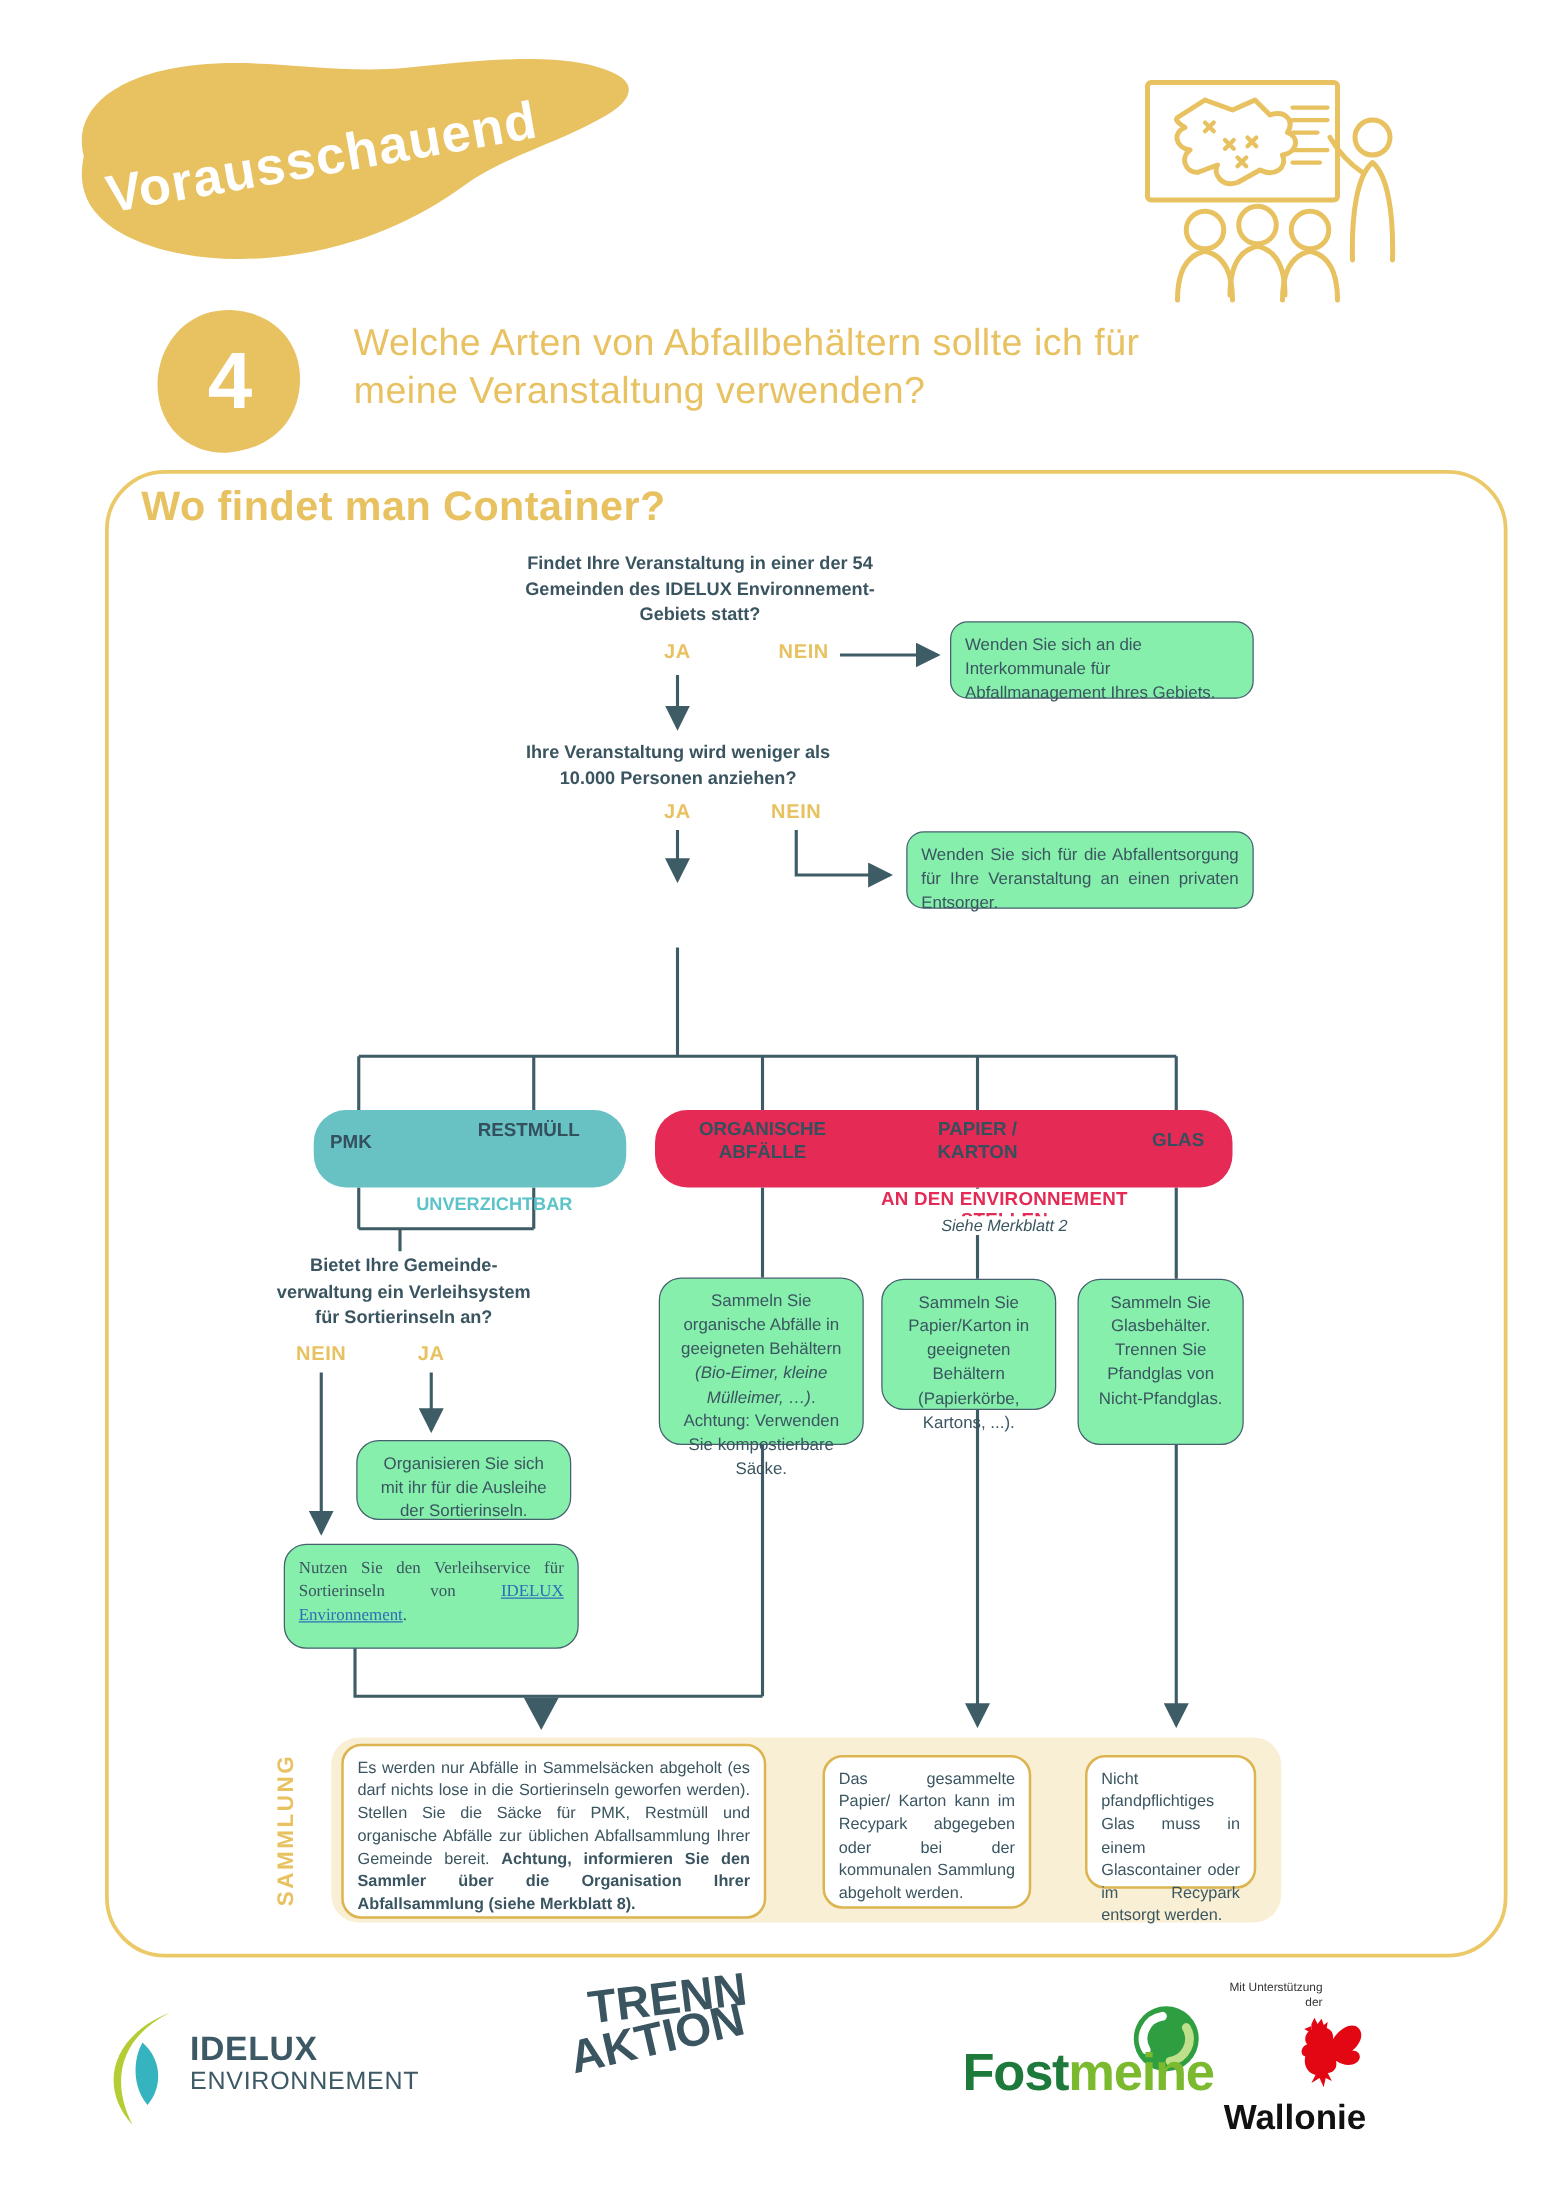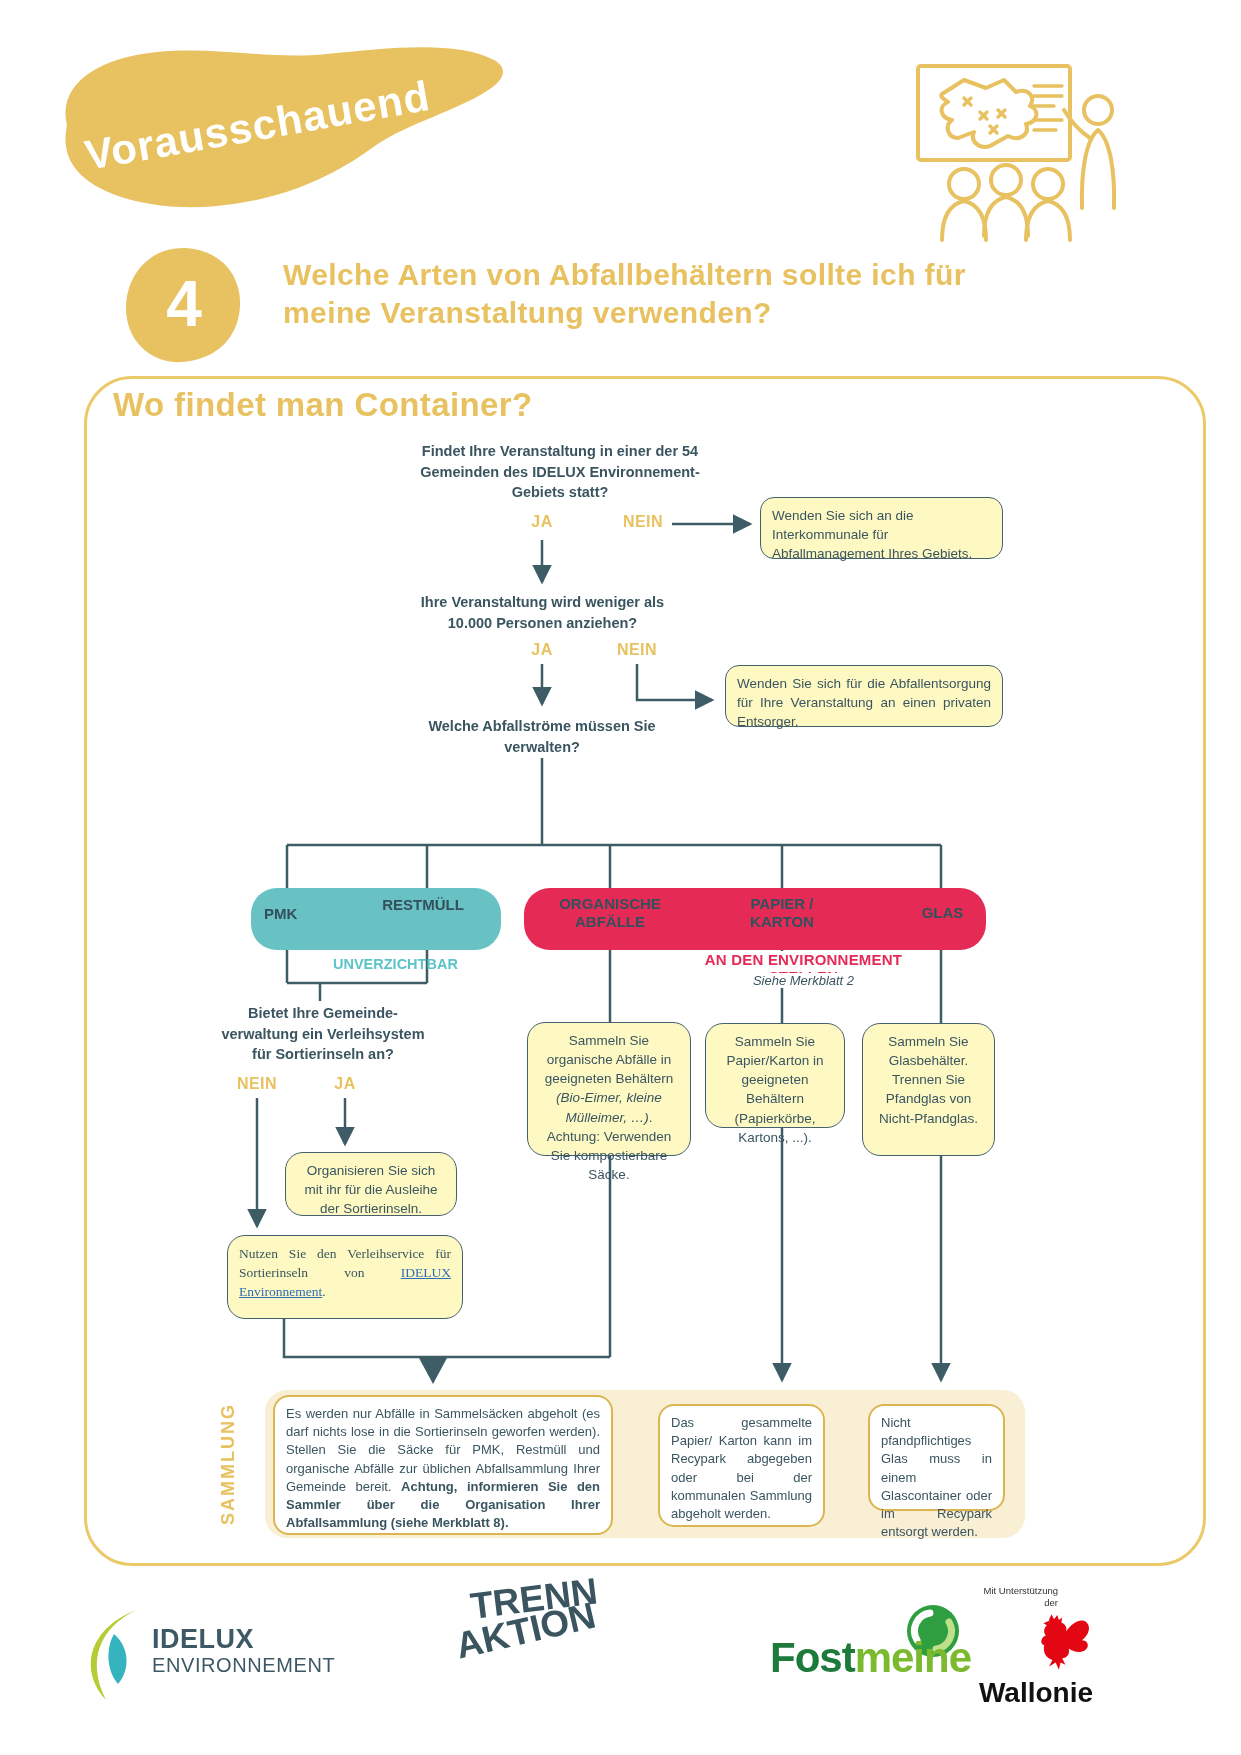--- a/index.html
+++ b/index.html
@@ -1,33 +1,33 @@
 <!DOCTYPE html>
 <html><head>
 <meta charset="utf-8">
 <style>
   html,body{margin:0;padding:0;background:#fff;}
   body{font-family:"Liberation Sans","DejaVu Sans",sans-serif;}
   #page{position:relative;width:1241px;height:1755px;background:#fff;overflow:hidden;}
   .abs{position:absolute;box-sizing:border-box;}
   .q{font-weight:bold;color:#3a5560;font-size:14.5px;line-height:1.42;text-align:center;}
   .yn{font-weight:bold;color:#e8c161;font-size:16px;text-align:center;letter-spacing:.5px;}
-  .fbox{border:1.6px solid #44616d;border-radius:14px;background:#fef9c3;color:#3a5560;
+  .fbox{border:1.6px solid #44616d;border-radius:14px;background:#86efac;color:#3a5560;
         font-size:13.5px;line-height:1.42;padding:8px 11px;}
   .rbox{border-radius:18px;}
   .center{text-align:center;}
   .justify{text-align:justify;}
   .streamlabel{font-weight:bold;color:#33505c;font-size:15px;line-height:1.22;text-align:center;}
   .whitebg{background:#fff;padding-left:43px;}
   .bandbox{border:2.5px solid #dcb550;border-radius:16px;background:#fff;color:#3a5560;
            font-size:13px;line-height:1.4;padding:8px 11px;text-align:justify;}
   .link{color:#2f6db8;text-decoration:underline;cursor:pointer;}
   .badge-text{color:#fff;font-weight:bold;font-size:42px;letter-spacing:1px;
               display:flex;align-items:center;justify-content:center;transform:rotate(-10deg);}
-  .main-title{color:#e8c161;font-weight:bold;font-size:30px;line-height:1.27;letter-spacing:.4px;}
+  .main-title{color:#e8c161;font-weight:normal;font-size:30px;line-height:1.27;letter-spacing:.4px;}
   .panel{border:3px solid #ecc968;border-radius:48px;}
   .panel-title{color:#e8c161;font-weight:bold;font-size:33px;letter-spacing:.4px;}
   .step-num{color:#fff;font-weight:bold;font-size:64px;display:flex;align-items:center;justify-content:center;}
   .tag-teal{color:#5cc3c9;font-weight:bold;font-size:14.5px;text-align:center;}
   .tag-red{color:#e42a55;font-weight:bold;font-size:15px;text-align:center;letter-spacing:.2px;}
   .tag-sub{color:#3a5560;font-style:italic;font-size:13px;text-align:center;}
   .sammlung-label{color:#e8c161;font-weight:bold;font-size:18px;letter-spacing:2px;
                   writing-mode:vertical-rl;transform:rotate(180deg);text-align:center;}
   .band{background:#f9efd4;border-radius:22px;}
   .logo-idelux-name{color:#3d5965;font-weight:bold;font-size:27px;letter-spacing:.5px;}
@@ -111,21 +111,20 @@
 
   <div class="abs fbox" style="left:760px;top:497px;width:243px;height:62px;">Wenden Sie sich an die Interkommunale für Abfallmanagement Ihres Gebiets.</div>
 
   <div class="abs q" style="left:405px;top:592px;width:275px;">Ihre Veranstaltung wird weniger als 10.000 Personen anziehen?</div>
 
   <div class="abs yn" style="left:517px;top:641px;width:50px;">JA</div>
   <div class="abs yn" style="left:604px;top:641px;width:66px;">NEIN</div>
 
   <div class="abs fbox justify" style="left:725px;top:665px;width:278px;height:62px;">Wenden Sie sich für die Abfallentsorgung für Ihre Veranstaltung an einen privaten Entsorger.</div>
 
-  <div class="abs q" style="left:427px;top:716px;width:230px;">Welche Abfallströme müssen Sie verwalten?</div>
 
   <div class="abs" style="left:251px;top:888px;width:250px;height:62px;background:#68c2c4;border-radius:26px;"></div>
   <div class="abs streamlabel" style="left:264px;top:905px;width:60px;text-align:left;">PMK</div>
   <div class="abs streamlabel" style="left:352px;top:896px;width:142px;">RESTMÜLL</div>
 
   <div class="abs" style="left:524px;top:888px;width:462px;height:62px;background:#e42a55;border-radius:26px;"></div>
   <div class="abs streamlabel" style="left:545px;top:895px;width:130px;">ORGANISCHE ABFÄLLE</div>
   <div class="abs streamlabel" style="left:722px;top:895px;width:120px;">PAPIER / KARTON</div>
   <div class="abs streamlabel" style="left:900px;top:904px;width:85px;">GLAS</div>
 

